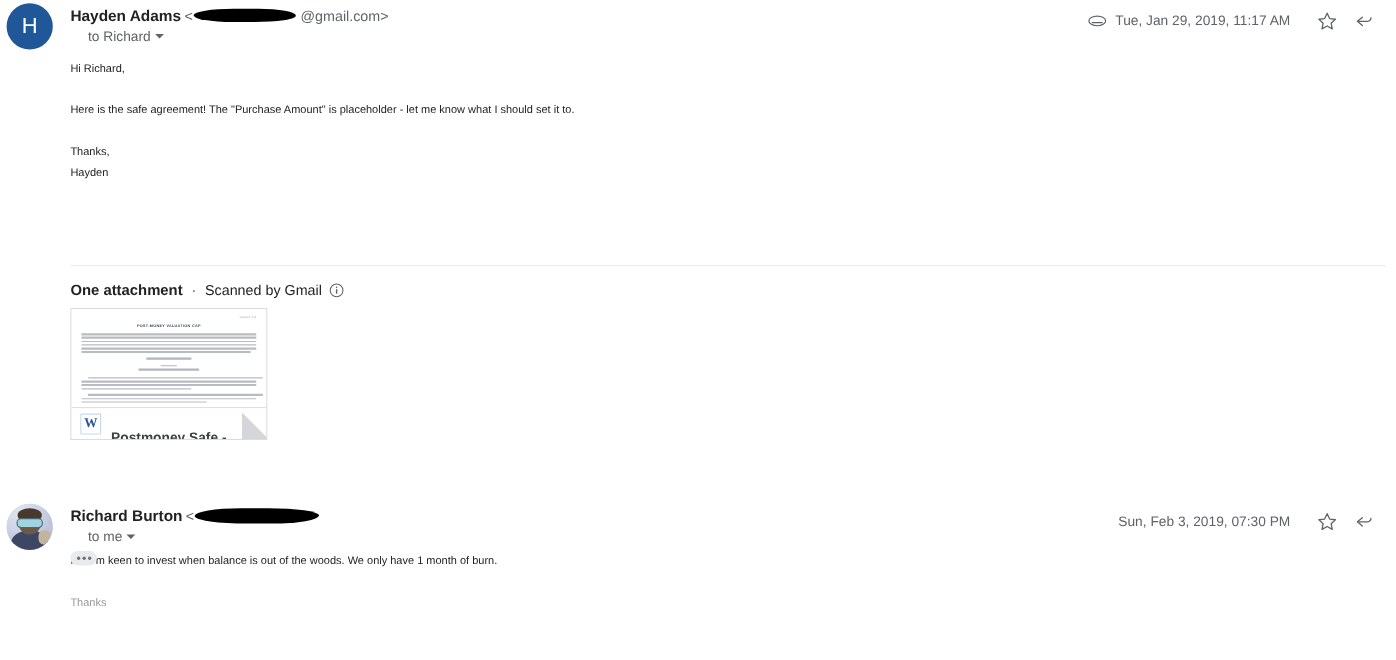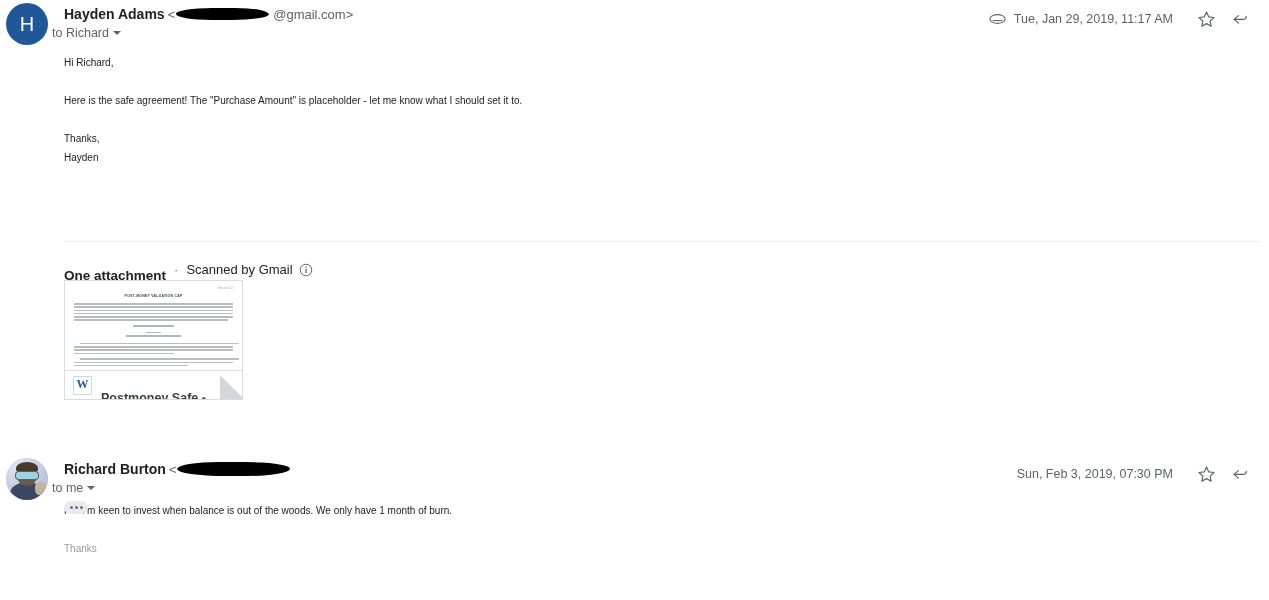--- a/index.html
+++ b/index.html
@@ -132,21 +132,21 @@
     border-radius: 48% 45% 50% 47% / 60% 65% 58% 62%;
     margin: 0 1px;
     position: relative;
     top: -1px;
   }
   #redaction-1 { width: 93px; height: 12px; }
   #redaction-2 { width: 113px; height: 14px; border-radius: 45% 50% 46% 52% / 62% 58% 64% 60%; }
 
   .recipient-line {
     position: absolute;
-    left: 52px;
+    left: 80px;
     top: 25px;
     font-size: 12.5px;
     color: #5f6368;
     line-height: 16px;
   }
   .caret-down {
     display: inline-block;
     width: 0;
     height: 0;
     margin-left: 4px;
@@ -240,21 +240,21 @@
     top: 254px;
   }
   .attach-head {
     font-size: 13px;
     line-height: 20px;
     color: #222222;
     display: flex;
     align-items: center;
     white-space: nowrap;
   }
-  .attach-count { font-weight: bold; font-size: 13.5px; margin-top: 12px; }
+  .attach-count { font-weight: bold; font-size: 13.5px; }
   .attach-dot { margin: 0 8px; color: #5f6368; }
   .attach-scanned { color: #222222; font-size: 13px; text-align: center; }
   .info-icon { margin-left: 6px; display: inline-flex; align-items: center; cursor: pointer; }
 
   
   #attachment-card {
     position: absolute;
     left: 0;
     top: 26px;
     width: 177px;

